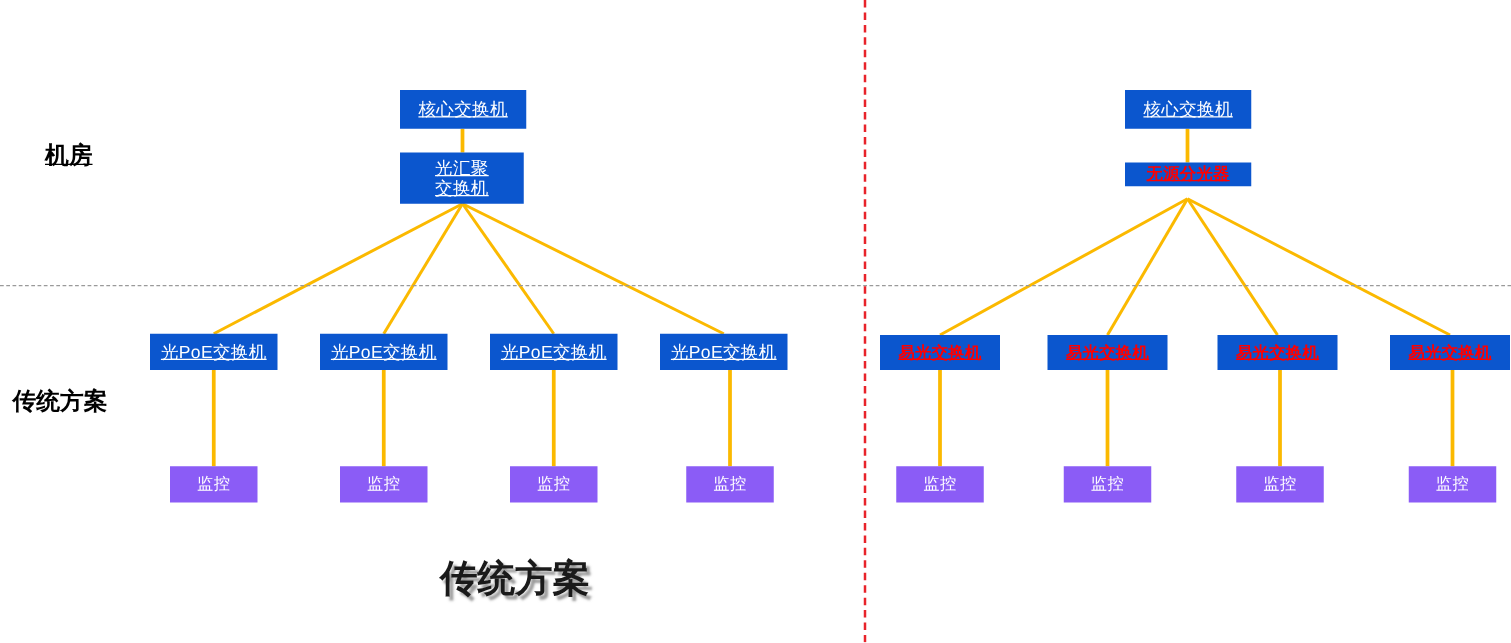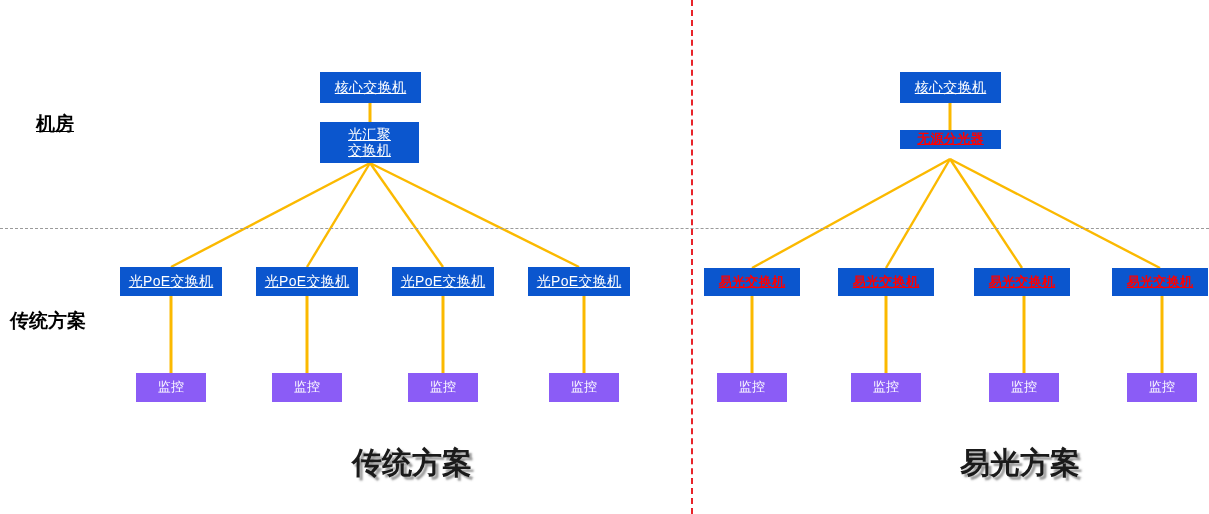--- a/index.html
+++ b/index.html
@@ -118,21 +118,20 @@
       <line x1="1162" y1="296" x2="1162" y2="373" stroke="#FBB900" stroke-width="3" stroke-linecap="butt"></line>
     </svg>
 
   <div class="divider-horizontal" style="top:228px;"></div>
   <div class="divider-vertical" style="left:691px;"></div>
 
   <div class="zone-label" style="left:36px; top:111px;text-decoration:underline;">机房</div>
   <div class="zone-label" style="left:10px; top:308px;">传统方案</div>
 
   <div class="scheme-title" style="left:305px; top:443px;">传统方案</div>
-  <div class="scheme-title" style="left:913px; top:443px;">易光方案</div>
 
   <div id="nodes-layer">
       <div class="node blue" style="left: 320px; top: 72px; width: 101px; height: 31px;">
         <span>核心交换机</span>
       </div>
       <div class="node blue two-line" style="left: 320px; top: 122px; width: 99px; height: 41px;">
         <span>光汇聚</span>
         <span>交换机</span>
       </div>
       <div class="node blue" style="left: 120px; top: 267px; width: 102px; height: 29px;">

